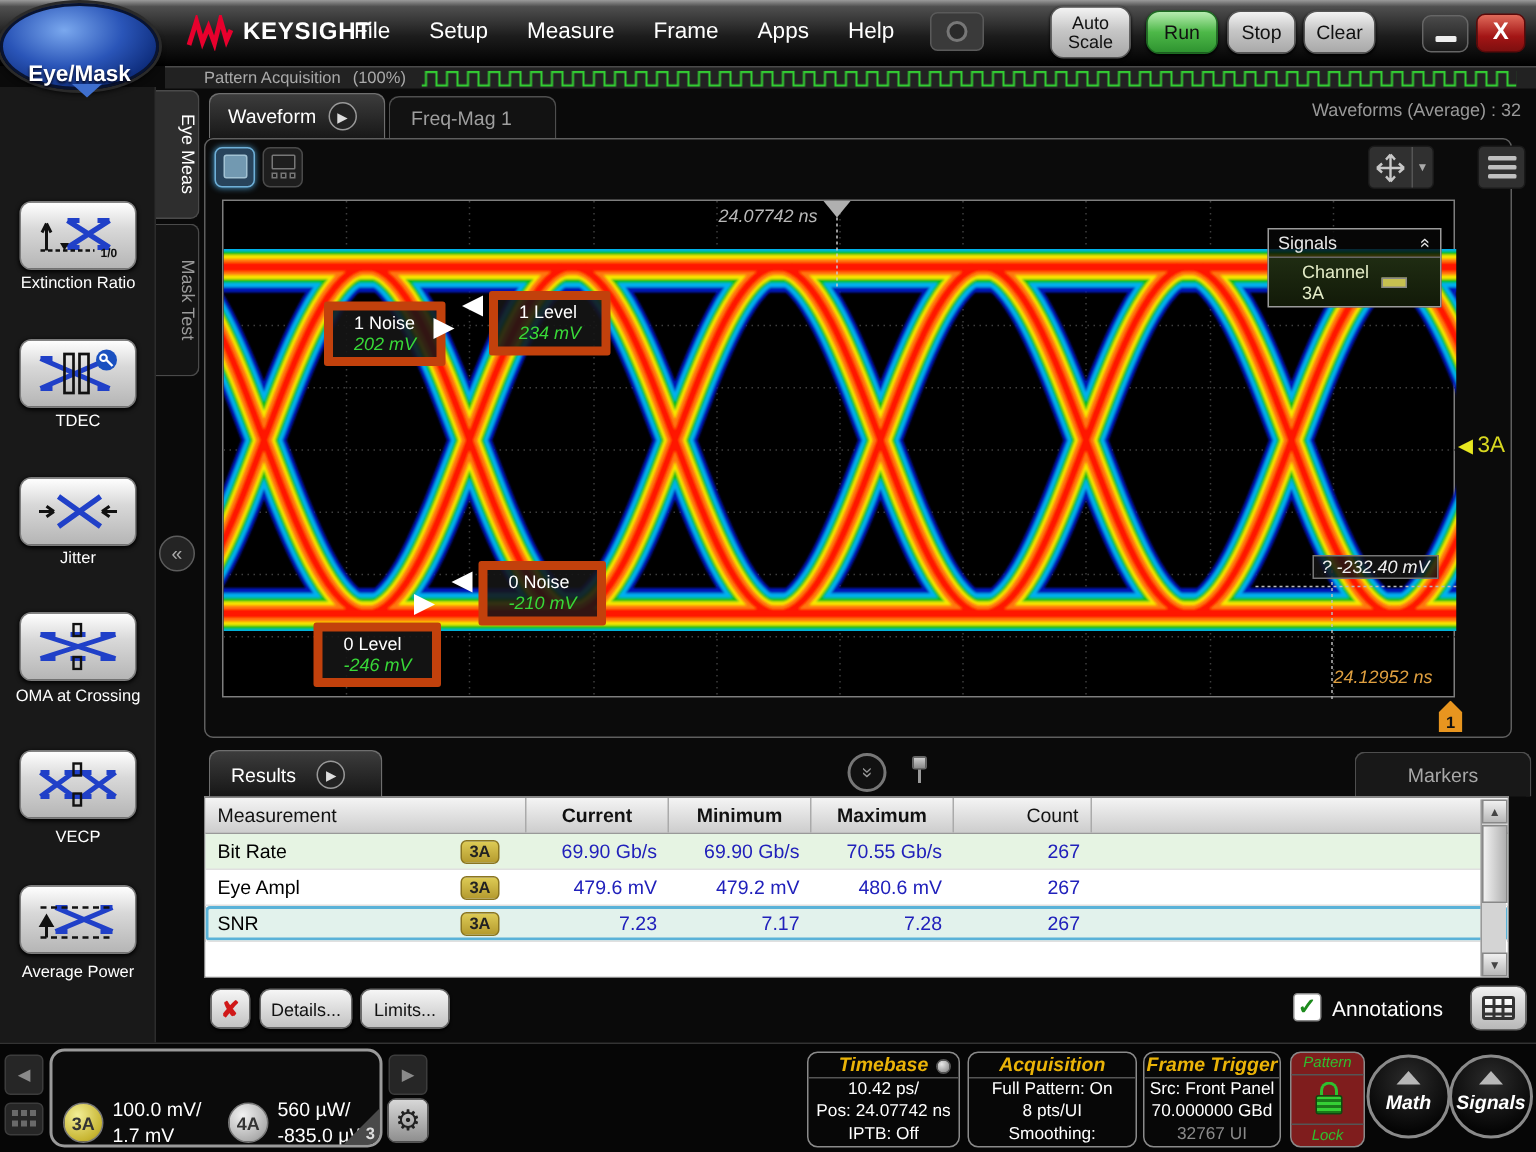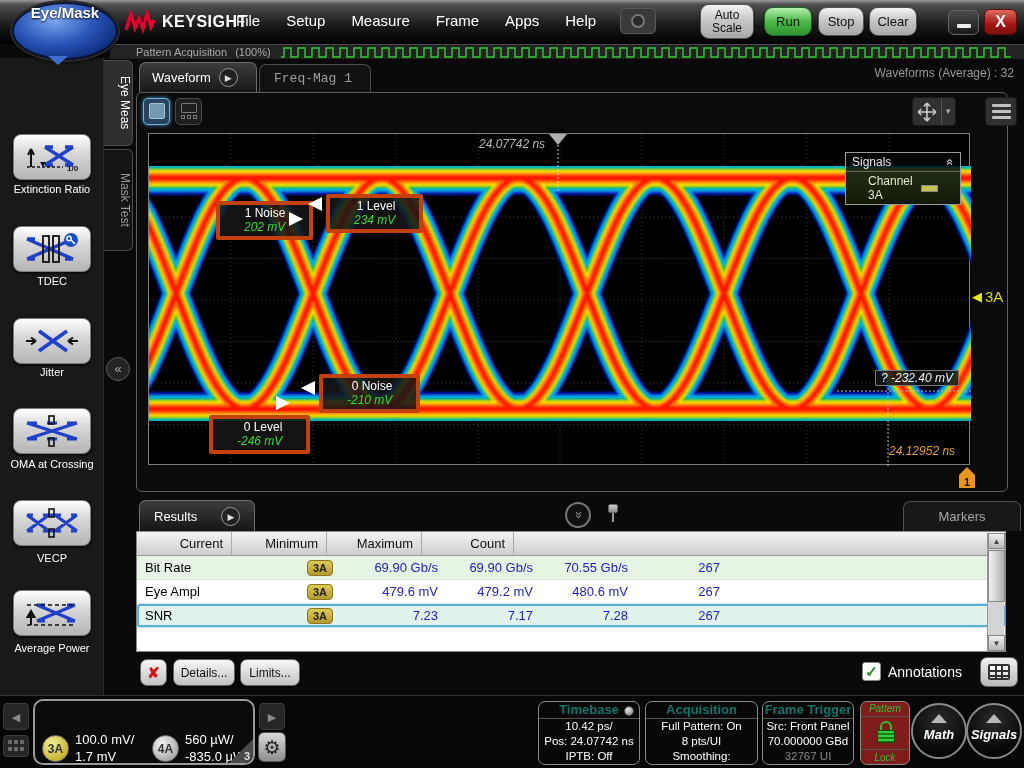--- a/index.html
+++ b/index.html
@@ -3,24 +3,24 @@
 <meta charset="utf-8">
 <style>
   * { margin:0; padding:0; box-sizing:border-box; }
   html,body { width:1024px; height:768px; background:#000; font-family:"Liberation Sans",sans-serif; }
   #screen { position:relative; width:1024px; height:768px; background:#0a0a0a; overflow:hidden; }
   .abs { position:absolute; }
 
   
   #topbar { position:absolute; left:0; top:0; width:1024px; height:44px;
     background:linear-gradient(#9a9a9a 0%,#4f4f4f 10%,#1c1c1c 55%,#000 100%); }
-  #logo-oval { position:absolute; left:12px; top:2px; width:106px; height:58px; border-radius:50%;
+  #logo-oval { position:absolute; left:0; top:2px; width:106px; height:58px; border-radius:50%;
     background:radial-gradient(ellipse at 40% 30%, #7aa8ee 0%, #2a55b8 45%, #0c2a78 80%, #061540 100%);
     border:2px solid #0a1430; box-shadow:0 0 0 2px #2a2a2a, 0 2px 4px #000; z-index:60;
-    display:flex; align-items:flex-start; justify-content:center; }
+    display:flex; align-items:flex-end; justify-content:center; }
   #logo-oval span { color:#fff; font-weight:bold; font-size:15px; text-shadow:0 1px 2px #001; }
   #logo-chev { position:absolute; left:48px; top:56px; width:0; height:0; z-index:61;
     border-left:10px solid transparent; border-right:10px solid transparent; border-top:9px solid #3f6fce; }
   #brand { position:absolute; left:124px; top:10px; display:flex; align-items:center; gap:6px; }
   #brand .bname { color:#fff; font-weight:bold; font-size:16px; letter-spacing:0.5px; }
   #menus { position:absolute; left:236px; top:12px; display:flex; gap:26px; }
   #menus span { color:#fff; font-size:15px; cursor:default; }
   #camera-btn { position:absolute; left:620px; top:8px; width:36px; height:26px; border-radius:5px;
     background:#3a3a3a; border:1px solid #5a5a5a; display:flex; align-items:center; justify-content:center; }
   #camera-btn .lens { width:14px; height:14px; border-radius:50%; border:2px solid #777; background:#2a2a2a; }
@@ -62,42 +62,42 @@
     background:#242424; border:1px solid #5c5c5c; color:#aaa; font-size:13px; text-align:center; line-height:21px; z-index:5; }
 
   
   #wave-tab { position:absolute; left:139px; top:62px; width:118px; height:30px; background:linear-gradient(#3c3c3c,#181818);
     border:1px solid #6e6e6e; border-bottom:none; border-radius:7px 7px 0 0; display:flex; align-items:center; gap:8px; padding-left:12px; z-index:3; }
   #wave-tab .tname { color:#fff; font-size:13px; }
   .play-circle { width:19px; height:19px; border-radius:50%; border:1px solid #999; background:#222;
     color:#ddd; font-size:9px; text-align:center; line-height:18px; }
   #freq-tab { position:absolute; left:259px; top:64px; width:112px; height:28px; background:#121212;
     border:1px solid #4e4e4e; border-bottom:none; border-radius:7px 7px 0 0; display:flex; align-items:center; padding-left:14px; }
-  #freq-tab span { color:#9f9f9f; font-size:13px;font-family:Liberation Mono, monospace; }
+  #freq-tab span { color:#9f9f9f; font-size:13px; }
   #wave-status { position:absolute; right:10px; top:66px; color:#999; font-size:12px; }
   #wave-panel { position:absolute; left:136px; top:92px; width:872px; height:400px; border:1px solid #5f5f5f; border-radius:6px; background:#0b0b0b; }
   .layout-btn { position:absolute; top:5px; width:27px; height:27px; border-radius:5px; }
   #layout-single { left:6px; background:#28445c; border:1px solid #6fb0d8; box-shadow:0 0 4px #4a98c8; }
   #layout-single .sq { margin:4px auto; width:16px; height:16px; background:#7fa8c0; border:1px solid #b8d8e8; border-radius:2px; opacity:.85; }
   #layout-grid { left:38px; background:#1e1e1e; border:1px solid #4a4a4a; }
   #layout-grid .big { margin:4px auto 2px; width:16px; height:10px; border:1px solid #777; border-radius:1px; }
   #layout-grid .row { display:flex; justify-content:center; gap:2px; }
   #layout-grid .cell { width:4px; height:4px; border:1px solid #777; }
   #move-btn { position:absolute; left:775px; top:4px; width:44px; height:29px; background:#303030; border:1px solid #1a1a1a; border-radius:4px; display:flex; }
   #move-btn .mv { width:29px; display:flex; align-items:center; justify-content:center; }
   #move-btn .dd { width:15px; border-left:1px solid #555; color:#aaa; font-size:8px; display:flex; align-items:center; justify-content:center; }
   #menu-btn { position:absolute; left:848px; top:4px; width:32px; height:29px; background:#303030; border:1px solid #1a1a1a; border-radius:4px;
     display:flex; flex-direction:column; justify-content:center; gap:3px; align-items:center; }
   #menu-btn .bar { width:19px; height:3px; background:#c0c0c0; border-radius:1px; }
 
   #plot { position:absolute; left:148px; top:133px; width:822px; height:332px; background:#000; border:1px solid #7e7e7e; z-index:2; }
   #plot svg { position:absolute; left:0; top:0; }
 
-  .meas-label { position:absolute; background:rgba(22,22,22,0.88); border:4px solid #c2410c; border-radius:2px;
-    padding:1px 24px 2px; z-index:6;text-align:right; }
+  .meas-label { position:absolute; background:rgba(22,22,22,0.88); border:6px solid #c2410c; border-radius:2px;
+    padding:1px 14px 2px; z-index:6; }
   .meas-label .mt { color:#fff; font-size:12px; white-space:nowrap; }
   .meas-label .mv { color:#38d838; font-size:12px; font-style:italic; white-space:nowrap; }
   .arr-r { position:absolute; width:0; height:0; border-top:7px solid transparent; border-bottom:7px solid transparent; border-left:14px solid #fff; z-index:6; }
   .arr-l { position:absolute; width:0; height:0; border-top:7px solid transparent; border-bottom:7px solid transparent; border-right:14px solid #fff; z-index:6; }
 
   #top-time { position:absolute; left:330px; top:3px; color:#b8b8b8; font-size:12px; font-style:italic; z-index:6; }
   #top-marker { position:absolute; left:400px; top:0; width:0; height:0; border-left:9px solid transparent; border-right:9px solid transparent; border-top:11px solid #b0b0b0; z-index:6; }
   #signals-box { position:absolute; left:696px; top:18px; width:116px; background:rgba(8,8,8,0.8); border:1px solid #9a9a9a; z-index:7; }
   #signals-box .sh { display:flex; justify-content:space-between; align-items:center; padding:2px 6px; }
   #signals-box .sh span { color:#e8e8e8; font-size:12px; }
@@ -110,37 +110,37 @@
   #btime { position:absolute; left:740px; top:310px; color:#e0a040; font-size:12px; font-style:italic; z-index:6; }
   #ch-marker { position:absolute; left:972px; top:288px; z-index:4; display:flex; align-items:center; gap:3px; }
   #ch-marker .tri { color:#e8e820; font-size:13px; }
   #ch-marker .txt { color:#d8d820; font-size:15px; }
   #orange-marker { position:absolute; left:959px; top:467px; width:16px; height:21px; background:#e8951f;
     clip-path:polygon(50% 0,100% 38%,100% 100%,0 100%,0 38%); color:#111; font-size:11px; font-weight:bold;
     text-align:center; line-height:30px; z-index:4; }
 
   
   #results-tab { position:absolute; left:139px; top:500px; width:116px; height:31px; background:linear-gradient(#3c3c3c,#161616);
-    border:1px solid #6e6e6e; border-bottom:none; border-radius:7px 7px 0 0; display:flex; align-items:center; gap:24px; padding-left:14px; z-index:3; }
+    border:1px solid #6e6e6e; border-bottom:none; border-radius:7px 7px 0 0; display:flex; align-items:center; gap:14px; padding-left:14px; z-index:3; }
   #results-tab span.tname { color:#fff; font-size:13px; }
   #collapse-results { position:absolute; left:565px; top:502px; width:26px; height:26px; border-radius:50%; border:2px solid #777;
     background:#111; color:#999; text-align:center; line-height:22px; font-size:13px; }
   #collapse-results .c2 { display:inline-block; transform:rotate(-90deg); }
   #pin-icon { position:absolute; left:606px; top:504px; width:14px; height:22px; }
   #pin-icon .head { width:10px; height:9px; background:linear-gradient(#cfcfcf,#8a8a8a); border:1px solid #666; margin:0 auto; border-radius:2px; }
   #pin-icon .stem { width:2px; height:9px; background:#999; margin:0 auto; }
   #markers-tab { position:absolute; left:903px; top:501px; width:118px; height:30px; background:#181818;
     border:1px solid #4e4e4e; border-bottom:none; border-radius:7px 7px 0 0; display:flex; align-items:center; justify-content:center; }
   #markers-tab span { color:#a8a8a8; font-size:13px; }
 
   #table-wrap { position:absolute; left:136px; top:531px; width:870px; height:121px; background:#fff; border:1px solid #888; display:flex; flex-direction:column; }
   #thead { display:flex; height:24px; background:linear-gradient(#f4f4f4,#cdcdcd); border-bottom:1px solid #999; }
   #thead .hc { font-size:13px; color:#111; padding:4px 8px 0; border-right:1px solid #aaa; }
   .col-name { width:214px; }
-  .col-num { width:95px; text-align:right; }
+  .col-num { width:95px; text-align:center;font-weight:bold; }
   .col-count { width:92px; text-align:right; }
   .col-fill { flex:1; border-right:none !important; }
   .trow { display:flex; height:24px; align-items:center; border-bottom:1px solid #e0e0e0; position:relative; }
   .trow .cell { font-size:13px; padding:0 8px; }
   .trow .name { width:214px; color:#000; display:flex; align-items:center; justify-content:space-between; }
   .badge3a { background:linear-gradient(#ddcb56,#b49a2e); border:1px solid #8a7520; border-radius:4px;
     color:#222; font-size:11px; font-weight:bold; padding:1px 5px; margin-right:10px; }
   .trow .num { width:95px; text-align:right; color:#2121bb; }
   .trow .cnt { width:92px; text-align:right; color:#2121bb; }
   .row-green { background:#e6f4e3; }
@@ -182,21 +182,21 @@
   #badge-4a { left:117px; background:radial-gradient(circle at 35% 30%,#f2f2f2,#b0b0b0 70%,#8a8a8a); }
   .chan-text { position:absolute; top:30px; color:#fff; font-size:13px; line-height:17px; white-space:pre-line; }
   #text-3a { left:40px; }
   #text-4a { left:150px; }
   #corner-3 { position:absolute; right:-1px; bottom:-1px; width:0; height:0; border-left:26px solid transparent; border-bottom:26px solid #4a4a4a; }
   #corner-3-num { position:absolute; right:3px; bottom:1px; color:#ddd; font-size:11px; font-weight:bold; }
   #gear-btn { position:absolute; left:258px; top:36px; width:28px; height:30px; border-radius:6px; border:1px solid #555;
     background:linear-gradient(#d8d8d8,#8e8e8e); color:#222; font-size:19px; text-align:center; line-height:29px; }
 
   .stat-panel { position:absolute; top:5px; height:64px; border:1px solid #8a8a8a; border-radius:7px; background:#070707; overflow:hidden; }
-  .stat-title { height:17px; border-bottom:1px solid #555; color:#0f766e; font-weight:bold; font-size:13px;
+  .stat-title { height:17px; border-bottom:1px solid #555; color:#eab308; font-weight:bold; font-style:italic; font-size:13px;
     text-align:center; line-height:16px; position:relative; }
   .stat-line { color:#fff; font-size:11.5px; text-align:center; line-height:15px; }
   .stat-line.dim { color:#8a8a8a; }
   #tb-led { position:absolute; right:5px; top:4px; width:10px; height:10px; border-radius:50%;
     background:radial-gradient(circle at 35% 30%,#e8e8e8,#7a7a7a); border:1px solid #555; }
   #panel-timebase { left:538px; width:102px; }
   #panel-acq { left:645px; width:113px; }
   #panel-frame { left:762px; width:92px; }
   #panel-lock { position:absolute; left:860px; top:5px; width:50px; height:64px; border:1px solid #8a8a8a; border-radius:7px; background:#7f1d1d; }
   #panel-lock .pl-top { height:15px; border-bottom:1px solid #555; color:#2fc02f; font-size:10px; font-style:italic; text-align:center; line-height:14px; }
@@ -451,20 +451,21 @@
   <div id="pin-icon">
       <div class="head"></div>
       <div class="stem"></div>
     </div>
   <div id="markers-tab">
     <span>Markers</span>
   </div>
 
   <div id="table-wrap">
     <div id="thead">
+      <div class="hc col-name">Measurement</div>
       <div class="hc col-num">Current</div>
       <div class="hc col-num">Minimum</div>
       <div class="hc col-num">Maximum</div>
       <div class="hc col-count">Count</div>
       <div class="hc col-fill"></div>
     </div>
     <div class="trow row-green">
       <div class="cell name">
           <span>Bit Rate</span>
           <span class="badge3a">3A</span>

